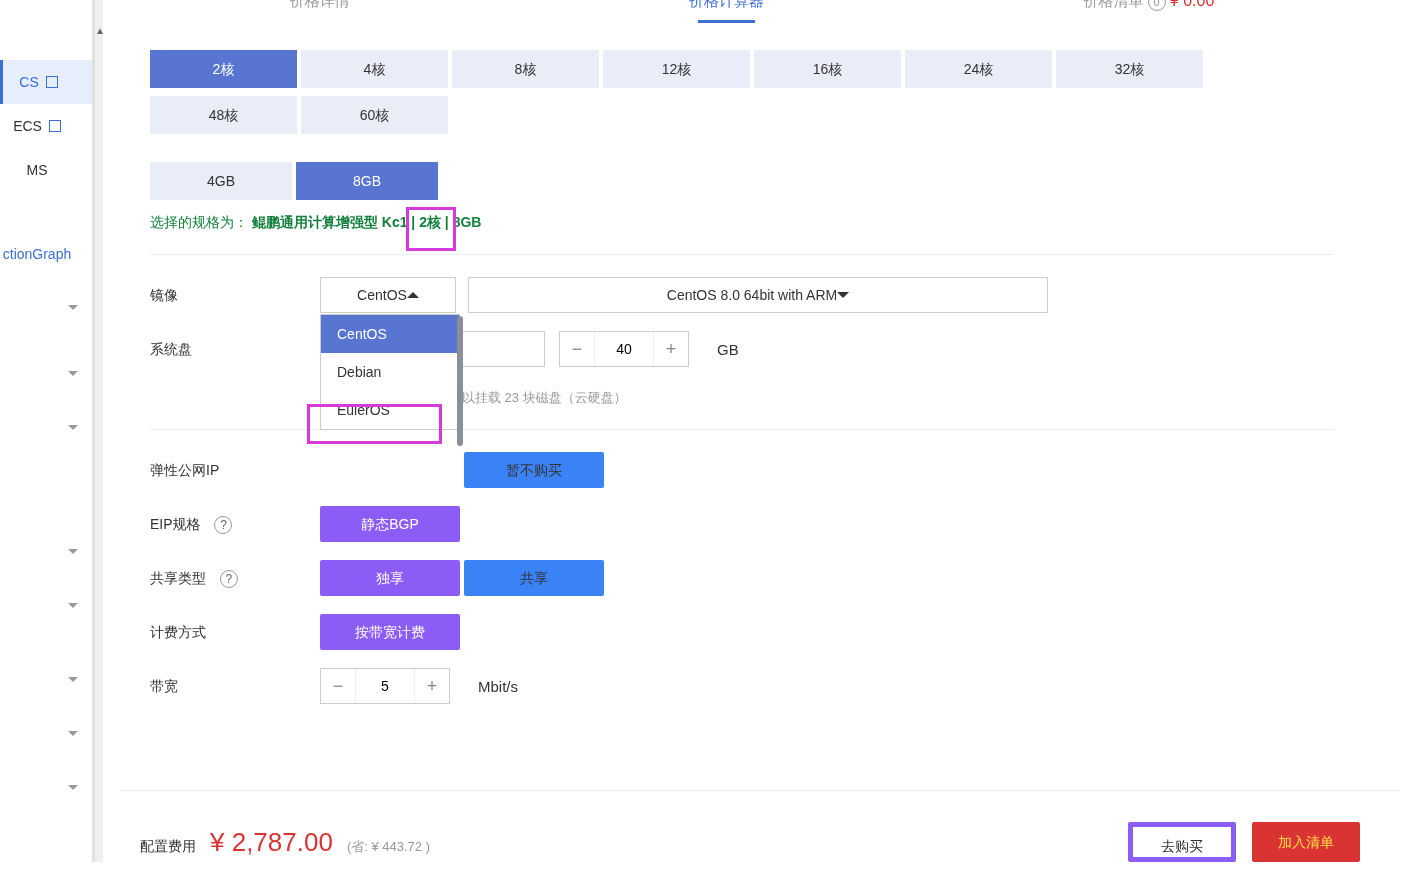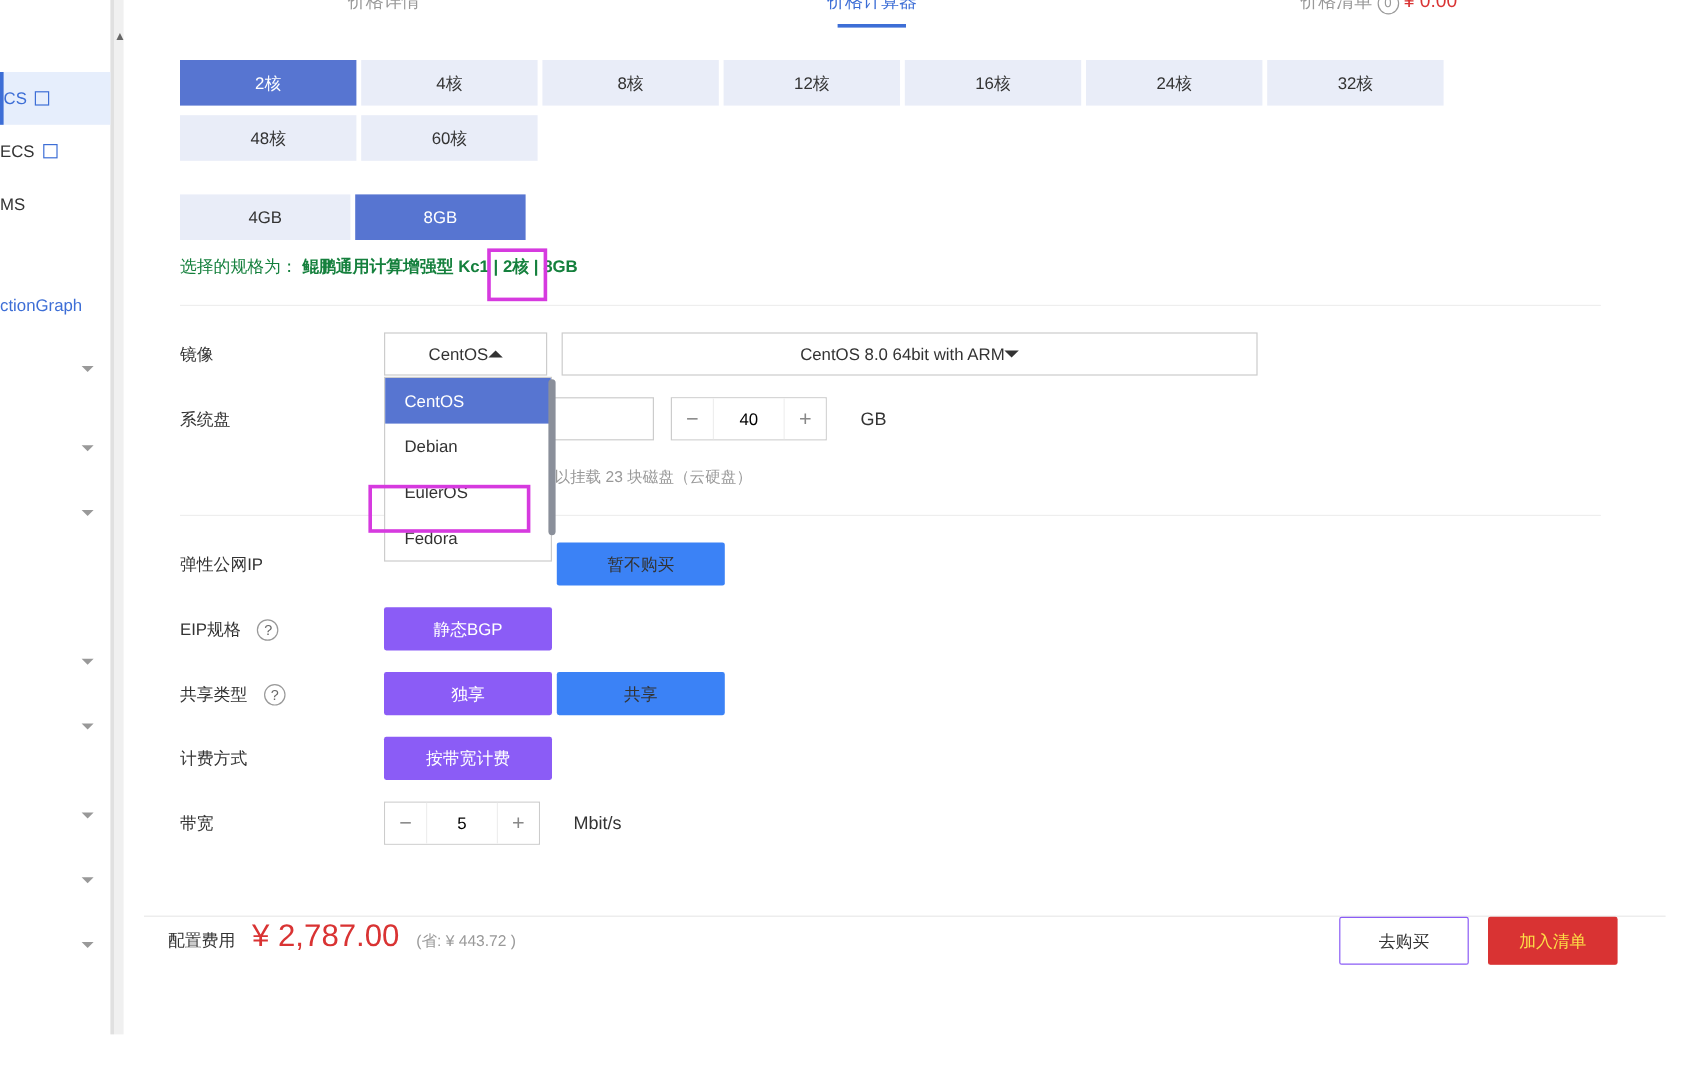--- a/index.html
+++ b/index.html
@@ -1,20 +1,20 @@
 <!DOCTYPE html>
 <html><head>
 <meta charset="utf-8">
 <style>
   *{box-sizing:border-box;margin:0;padding:0;font-family:"Microsoft YaHei",Arial,sans-serif}
   body{background:#fff;color:#333;font-size:14px;width:1404px;height:893px;overflow:hidden;position:relative}
   .sidebar{position:absolute;left:0;top:0;width:95px;height:862px;background:#fff;border-right:3px solid #e0e0e0}
   .side-scroll{position:absolute;left:95px;top:0;width:8px;height:862px;background:#f0f0f0}
   .side-scroll-up{position:absolute;top:25px;left:0;width:100%;text-align:center;font-size:10px;color:#666}
-  .side-i{height:44px;line-height:44px;padding-right:18px;text-align:left;font-size:14px;color:#333;border-bottom:none;position:relative}
+  .side-i{height:44px;line-height:44px;padding-right:18px;text-align:center;font-size:14px;color:#333;border-bottom:none;position:relative}
   .side-i.active{background:#e6eefc;color:#3d6ed6;border-left:3px solid #3d6ed6}
   .side-i .sicon{margin-left:3px;display:inline-block;width:12px;height:12px;border:1px solid #3d6ed6;vertical-align:-1px}
   .side-i.sub{color:#3d6ed6}
   .side-exp{height:44px;line-height:44px;text-align:right;padding-right:14px;color:#666}
   .side-exp::after{content:"";display:inline-block;border:5px solid transparent;border-top:5px solid #999;margin-left:4px;vertical-align:-2px}
   .tabs{position:absolute;left:120px;top:-8px;right:40px;height:30px;display:flex;justify-content:space-around;align-items:flex-start;font-size:15px;color:#999}
   .tabs .tab{padding:0 20px 10px;position:relative}
   .tabs .tab.active{color:#3d6ed6}
   .tabs .tab.active::after{content:"";position:absolute;left:25%;right:25%;bottom:-2px;height:3px;background:#3d6ed6}
   .tabs .cart{color:#999}
@@ -43,28 +43,28 @@
   .dd-i.sel{background:#5775d1;color:#fff}
   .num-wrap{display:inline-flex;align-items:center;height:36px;border:1px solid #ccc}
   .num-wrap .btn{width:34px;height:34px;display:flex;align-items:center;justify-content:center;font-size:18px;color:#888;cursor:pointer;border:none;background:#fff}
   .num-wrap input{width:60px;height:34px;border:none;border-left:1px solid #eee;border-right:1px solid #eee;text-align:center;font-size:14px;outline:none}
   .unit{margin-left:14px;font-size:15px;color:#333}
   .hint{font-size:13px;color:#999;margin-left:0}
   .qicon{display:inline-flex;width:18px;height:18px;border:1px solid #999;border-radius:50%;align-items:center;justify-content:center;font-size:12px;color:#666;margin-left:10px}
   .btn-pill{display:inline-block;min-width:140px;height:36px;line-height:36px;text-align:center;border-radius:2px;font-size:14px;cursor:pointer}
   .btn-pill.sel{background:#8b5cf6;color:#fff}
   .btn-pill.un{background:#3b82f6;color:#333}
-  .footer{position:absolute;left:120px;right:16px;bottom:0;height:130px;background:#fff;border-top:1px solid #e9e9e9;display:flex;align-items:flex-start;padding:0 40px 0 20px;justify-content:space-between}
+  .footer{position:absolute;left:120px;right:4px;bottom:0;height:103px;background:#fff;border-top:1px solid #e9e9e9;display:flex;align-items:center;padding:0 40px 0 20px;justify-content:space-between}
   .footer .l{display:flex;align-items:baseline;gap:14px}
   .footer .cfg{font-size:14px;color:#333}
   .footer .pr{font-size:26px;color:#d93333;font-weight:500}
   .footer .sv{font-size:13px;color:#999}
   .footer .r{display:flex;gap:16px}
   .fbtn{min-width:108px;height:40px;line-height:38px;text-align:center;font-size:14px;cursor:pointer;border-radius:2px}
-  .fbtn.out{border:1px solid #8b5cf6;background:#fff;color:#333}
+  .fbtn.out{border:5px solid #8b5cf6;background:#fff;color:#333}
   .fbtn.red{background:#d93333;color:#fde047;border:1px solid #d93333}
   .hl1{position:absolute;border:3px solid #d63adf;pointer-events:none;z-index:60}
   .hl-spec{left:406px;top:207px;width:50px;height:44px}
   .hl-euler{left:307px;top:404px;width:135px;height:40px}
 </style>
 </head>
 <body>
 
 <div class="sidebar">
   <div class="side-scroll">
@@ -147,21 +147,20 @@
     <div class="rlabel">镜像</div>
     <div class="rbody" style="display:flex;gap:12px">
       <div class="sel-box" style="position:relative">
         <span>CentOS</span>
         <span class="sel-arr up"></span>
         <div class="dd">
           <div class="dd-thumb"></div>
           <div class="dd-i sel">CentOS</div>
           <div class="dd-i">Debian</div>
           <div class="dd-i">EulerOS</div>
-          <div class="dd-i">Fedora</div>
         </div>
       </div>
       <div class="sel-box sel-wide">
         <span>CentOS 8.0 64bit with ARM</span>
         <span class="sel-arr dn"></span>
       </div>
     </div>
   </div>
 
   <div class="row">

